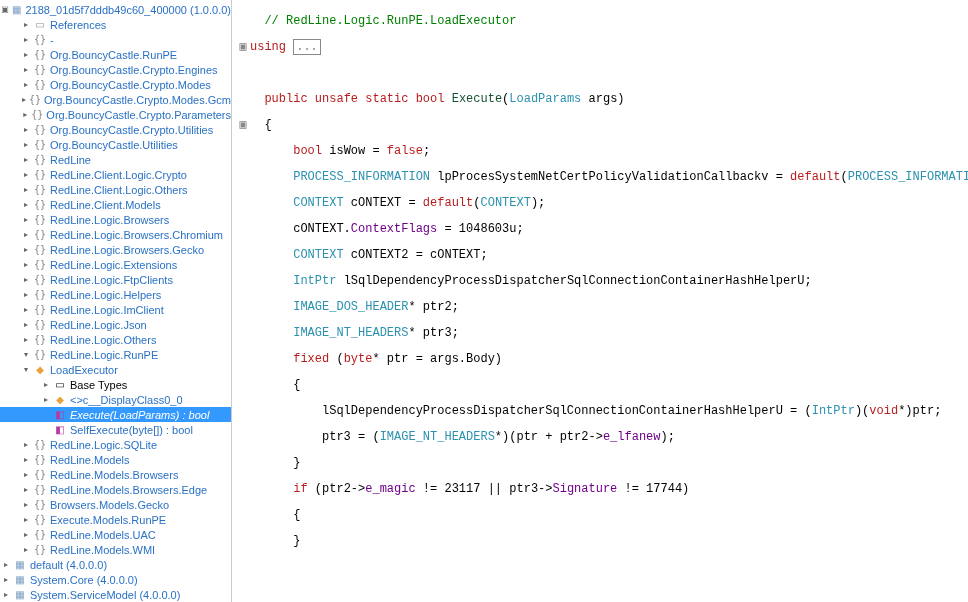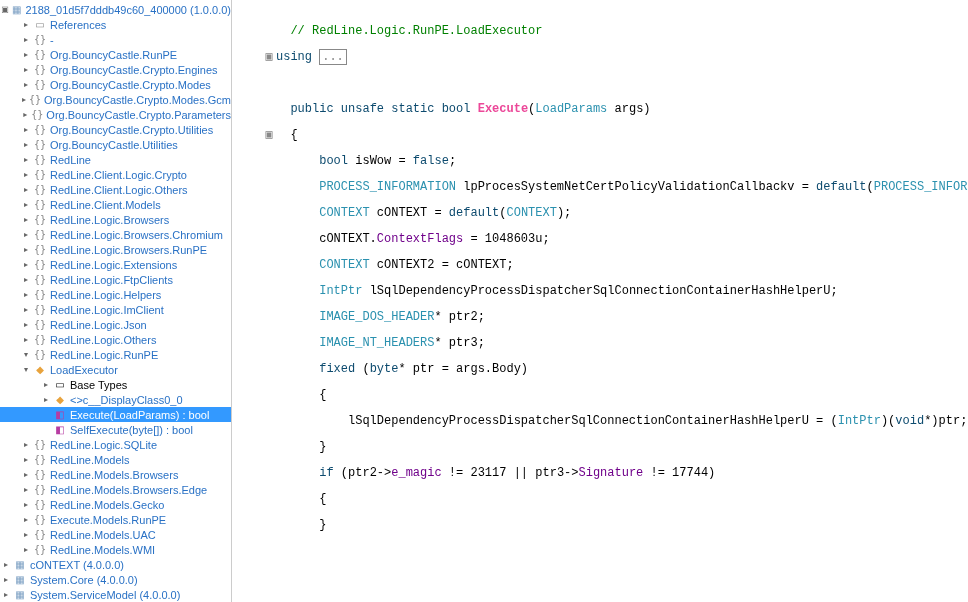--- a/index.html
+++ b/index.html
@@ -8,28 +8,28 @@
 .tree-item { display: flex; align-items: center; height: 15px; cursor: pointer; white-space: nowrap; }
 .tree-item.selected { background: #3399ff; color: #fff; }
 .expander { width: 12px; height: 12px; display: inline-flex; align-items: center; justify-content: center; color: #666; font-size: 8px; margin-right: 1px; }
 .icon { width: 14px; height: 14px; display: inline-flex; align-items: center; justify-content: center; margin-right: 3px; font-size: 10px; }
 .icon-asm { color: #7a9ec2; }
 .icon-ref { color: #888; }
 .icon-ns::before { content: "{}"; color: #888; font-family: monospace; font-size: 10px; }
 .icon-class { color: #e8a33d; }
 .icon-method { color: #b73ca2; }
 .label { color: #2971c5; }
-.tree-item.selected .label { color: #fff; }
+.tree-item.selected .label { color: #fff; font-style: italic; }
 .label-black { color: #000; }
-.code-panel { flex: 1; background: #fff; font-family: Consolas, "Courier New", monospace; font-size: 12px; line-height: 13px; padding: 12px 0 2px 4px; overflow: hidden; white-space: pre; margin-left: 26px; }
+.code-panel { flex: 1; background: #fff; font-family: Consolas, "Courier New", monospace; font-size: 12px; line-height: 13px; padding: 2px 0 2px 4px; overflow: hidden; white-space: pre; }
 .gutter { display: inline-block; width: 14px; color: #888; text-align: center; vertical-align: top; }
 .c-green { color: #008000; }
-.c-blue { color: #0c4a6e; font-family: Liberation Mono, monospace; }
+.c-blue { color: #b91c1c; font-family: Liberation Mono, monospace; }
 .c-teal { color: #2b91af; }
-.c-red { color: #ec4899; font-weight: bold; }
+.c-red { color: #14532d; }
 .c-purple { color: #6f008a; text-align: right; }
 .i0 { padding-left: 0; }
 .i1 { padding-left: 20px; }
 .i2 { padding-left: 20px; }
 .i3 { padding-left: 40px; }
 </style>
 </head>
 <body>
 
 <div class="tree-panel">
@@ -110,21 +110,21 @@
         <span class="label">RedLine.Logic.Browsers</span>
       </div>
       <div class="tree-item i1">
         <span class="expander">▸</span>
         <span class="icon icon-ns"></span>
         <span class="label">RedLine.Logic.Browsers.Chromium</span>
       </div>
       <div class="tree-item i1">
         <span class="expander">▸</span>
         <span class="icon icon-ns"></span>
-        <span class="label">RedLine.Logic.Browsers.RunPE</span>
+        <span class="label">RedLine.Logic.Browsers.Gecko</span>
       </div>
       <div class="tree-item i1">
         <span class="expander">▸</span>
         <span class="icon icon-ns"></span>
         <span class="label">RedLine.Logic.Extensions</span>
       </div>
       <div class="tree-item i1">
         <span class="expander">▸</span>
         <span class="icon icon-ns"></span>
         <span class="label">RedLine.Logic.FtpClients</span>
@@ -197,21 +197,21 @@
         <span class="label">RedLine.Models.Browsers</span>
       </div>
       <div class="tree-item i1">
         <span class="expander">▸</span>
         <span class="icon icon-ns"></span>
         <span class="label">RedLine.Models.Browsers.Edge</span>
       </div>
       <div class="tree-item i1">
         <span class="expander">▸</span>
         <span class="icon icon-ns"></span>
-        <span class="label">RedLine.Models.Gecko</span>
+        <span class="label">Browsers.Models.Gecko</span>
       </div>
       <div class="tree-item i1">
         <span class="expander">▸</span>
         <span class="icon icon-ns"></span>
         <span class="label">Execute.Models.RunPE</span>
       </div>
       <div class="tree-item i1">
         <span class="expander">▸</span>
         <span class="icon icon-ns"></span>
         <span class="label">RedLine.Models.UAC</span>
@@ -219,21 +219,21 @@
       <div class="tree-item i1">
         <span class="expander">▸</span>
         <span class="icon icon-ns"></span>
         <span class="label">RedLine.Models.WMI</span>
       </div>
     </div>
   <div id="asm-list">
       <div class="tree-item i0">
         <span class="expander">▸</span>
         <span class="icon icon-asm">▦</span>
-        <span class="label">cONTEXT (4.0.0.0)</span>
+        <span class="label">default (4.0.0.0)</span>
       </div>
       <div class="tree-item i0">
         <span class="expander">▸</span>
         <span class="icon icon-asm">▦</span>
         <span class="label">System.Core (4.0.0.0)</span>
       </div>
       <div class="tree-item i0">
         <span class="expander">▸</span>
         <span class="icon icon-asm">▦</span>
         <span class="label">System.ServiceModel (4.0.0.0)</span>
@@ -251,20 +251,21 @@
 <div><span class="gutter"> </span>      <span class="c-teal">PROCESS_INFORMATION</span><span> lpProcesSystemNetCertPolicyValidationCallbackv = </span><span class="c-blue">default</span>(<span class="c-teal">PROCESS_INFORMATION</span>);</div>
 <div><span class="gutter"> </span>      <span class="c-teal">CONTEXT</span><span> cONTEXT = </span><span class="c-blue">default</span>(<span class="c-teal">CONTEXT</span>);</div>
 <div><span class="gutter"> </span>      cONTEXT.<span class="c-purple">ContextFlags</span><span> = 1048603u;</span></div>
 <div><span class="gutter"> </span>      <span class="c-teal">CONTEXT</span><span> cONTEXT2 = cONTEXT;</span></div>
 <div><span class="gutter"> </span>      <span class="c-teal">IntPtr</span><span> lSqlDependencyProcessDispatcherSqlConnectionContainerHashHelperU;</span></div>
 <div><span class="gutter"> </span>      <span class="c-teal">IMAGE_DOS_HEADER</span><span>* ptr2;</span></div>
 <div><span class="gutter"> </span>      <span class="c-teal">IMAGE_NT_HEADERS</span><span>* ptr3;</span></div>
 <div><span class="gutter"> </span>      <span class="c-blue">fixed</span> (<span class="c-blue">byte</span><span>* ptr = args.Body)</span></div>
 <div><span class="gutter"> </span>      {</div>
 <div><span class="gutter"> </span>          <span>lSqlDependencyProcessDispatcherSqlConnectionContainerHashHelperU = (</span><span class="c-teal">IntPtr</span>)(<span class="c-blue">void</span><span>*)ptr;</span></div>
+<div><span class="gutter"> </span>          <span>ptr3 = (</span><span class="c-teal">IMAGE_NT_HEADERS</span><span>*)(ptr + ptr2-&gt;</span><span class="c-purple">e_lfanew</span><span>);</span></div>
 <div><span class="gutter"> </span>      }</div>
 <div><span class="gutter"> </span>      <span class="c-blue">if</span> (ptr2-&gt;<span class="c-purple">e_magic</span><span> != 23117 || ptr3-&gt;</span><span class="c-purple">Signature</span><span> != 17744)</span></div>
 <div><span class="gutter"> </span>      {</div>
 <div><span class="gutter"> </span>      }</div>
 
 
 
 
 
 

